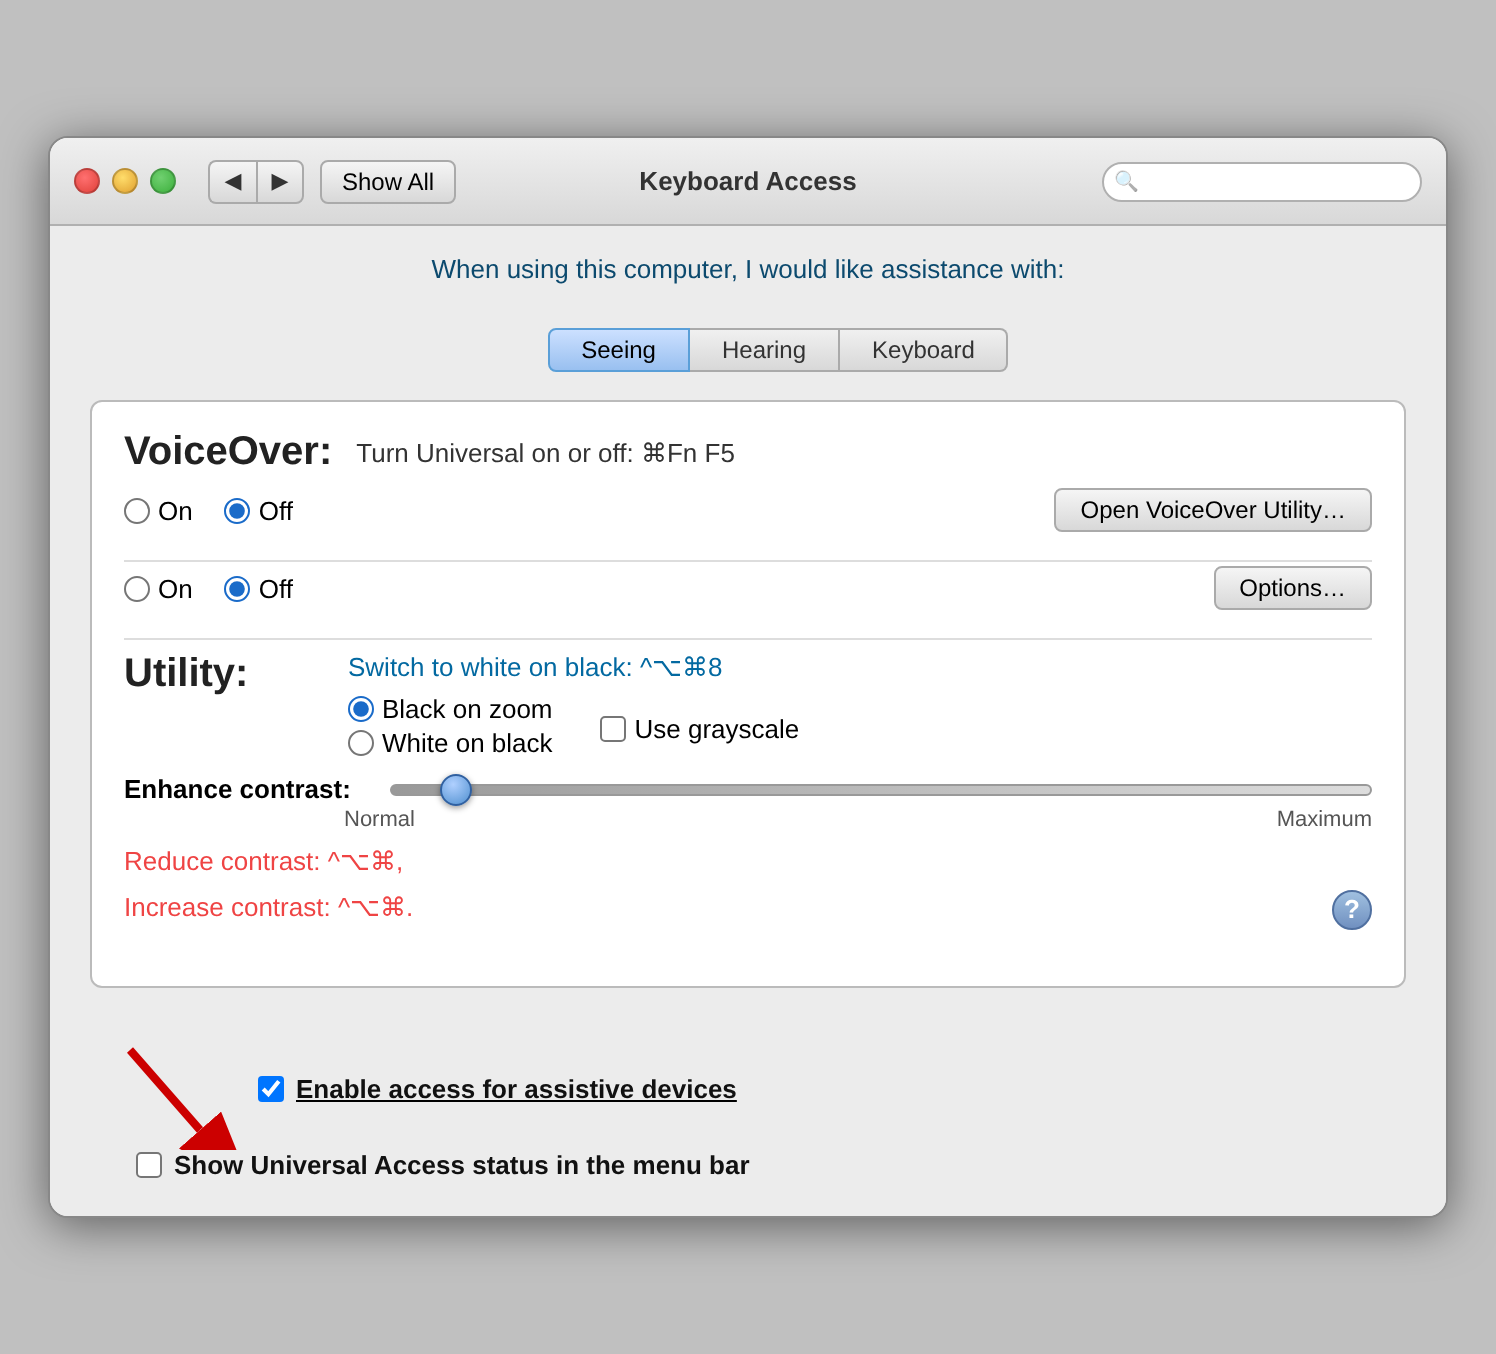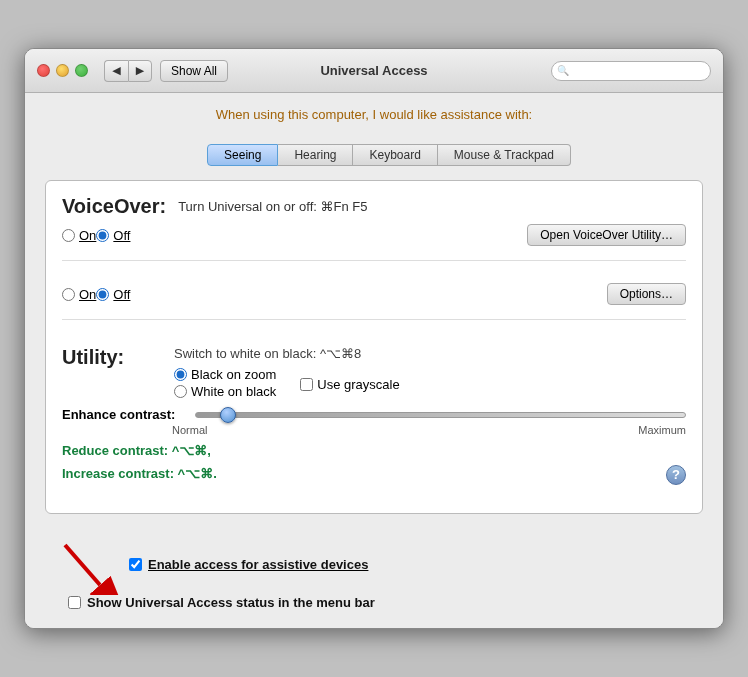--- a/index.html
+++ b/index.html
@@ -128,21 +128,21 @@
       opacity: 0.5;
     }
 
     .content {
       padding: 14px 20px 16px 20px;
     }
 
     .assistance-label {
       text-align: center;
       font-size: 13px;
-      color: #a16207;
+      color: #0c4a6e;
       margin-bottom: 22px;
     }
 
     .tabs {
       display: flex;
       justify-content: center;
       gap: 0;
       margin-bottom: 14px;
     }
 
@@ -167,21 +167,21 @@
     }
 
     .main-panel {
       background: white;
       border: 1px solid #bbb;
       border-radius: 6px;
       padding: 14px 16px;
     }
 
     .section {
-      margin-bottom: 22px;
+      margin-bottom: 2px;
       padding-bottom: 14px;
       border-bottom: 1px solid #ddd;
     }
 
     .section:last-child {
       border-bottom: none;
       margin-bottom: 0;
     }
 
     .section-header {
@@ -201,23 +201,22 @@
     .section-desc {
       font-size: 13px;
       color: #333;
       line-height: 1.4;
       padding-top: 3px;
     }
 
     .radio-group {
       display: flex;
       align-items: flex-end;
-      gap: 0;
+      gap: 16px;
       margin-left: 0;
-      text-decoration: underline;
     }
 
     .radio-label {
       display: flex;
       align-items: center;
       gap: 4px;
       font-size: 13px;
       cursor: pointer;
     }
 
@@ -359,35 +358,34 @@
     <div class="traffic-lights">
       <div class="traffic-light close"></div>
       <div class="traffic-light minimize"></div>
       <div class="traffic-light maximize"></div>
     </div>
     <div class="nav-buttons">
       <div class="nav-btn">◀</div>
       <div class="nav-btn">▶</div>
     </div>
     <button class="show-all-btn">Show All</button>
-    <div class="window-title">Universal Access</div>
+    <div class="window-title">Keyboard Access</div>
     <div class="search-wrapper">
       <span style="position:absolute;left:7px;font-size:11px;color:#888;">🔍</span>
       <input type="text" class="search-box" placeholder="" style="">
     </div>
   </div>
 
   <div class="content">
     <div class="assistance-label">When using this computer, I would like assistance with:</div>
 
     <div class="tabs">
       <div class="tab active">Seeing</div>
       <div class="tab">Hearing</div>
       <div class="tab">Keyboard</div>
-      <div class="tab">Mouse &amp; Trackpad</div>
     </div>
 
     <div class="main-panel">
 
       <div class="section">
         <div class="section-header">
           <div class="section-title">VoiceOver:</div>
           <div class="section-desc">Turn Universal on or off: ⌘Fn F5</div>
         </div>
         <div class="voiceover-row">
@@ -419,21 +417,21 @@
           </div>
           <button class="mac-button">Options…</button>
         </div>
       </div>
 
       <div class="section display-section">
         <div class="section-header">
           <div class="section-title">Utility:</div>
           <div class="display-right">
             <div class="display-right-top">
-              <div style="font-size:13px;color:#404040;">Switch to white on black: ^⌥⌘8</div>
+              <div style="font-size:13px;color:#0369a1;">Switch to white on black: ^⌥⌘8</div>
             </div>
             <div style="display:flex;gap:24px;margin-top:6px;">
               <div>
                 <div class="radio-item">
                   <input type="radio" name="display-color" checked="" style="">
                   <span>Black on zoom</span>
                 </div>
                 <div class="radio-item">
                   <input type="radio" name="display-color" style="">
                   <span>White on black</span>
@@ -450,21 +448,21 @@
         <div style="display:flex;align-items:center;gap:20px;margin-top:6px;">
           <span style="font-size:13px;font-weight:bold;min-width:108px;">Enhance contrast:</span>
           <input type="range" min="0" max="100" value="5" style="flex: 1 1 0%;">
         </div>
         <div class="slider-labels">
           <span>Normal</span>
           <span>Maximum</span>
         </div>
 
         <div style="display:flex;justify-content:space-between;align-items:flex-end;margin-top:4px;">
-          <div style="font-size:13px;font-weight:bold;color:#15803d;line-height:1.7;">
+          <div style="font-size:13px;font-weight:normal;color:#ef4444;line-height:1.7;">
             <div>Reduce contrast: ^⌥⌘,</div>
             <div>Increase contrast: ^⌥⌘.</div>
           </div>
           <div class="help-btn">?</div>
         </div>
       </div>
 
     </div>
   </div>
 

